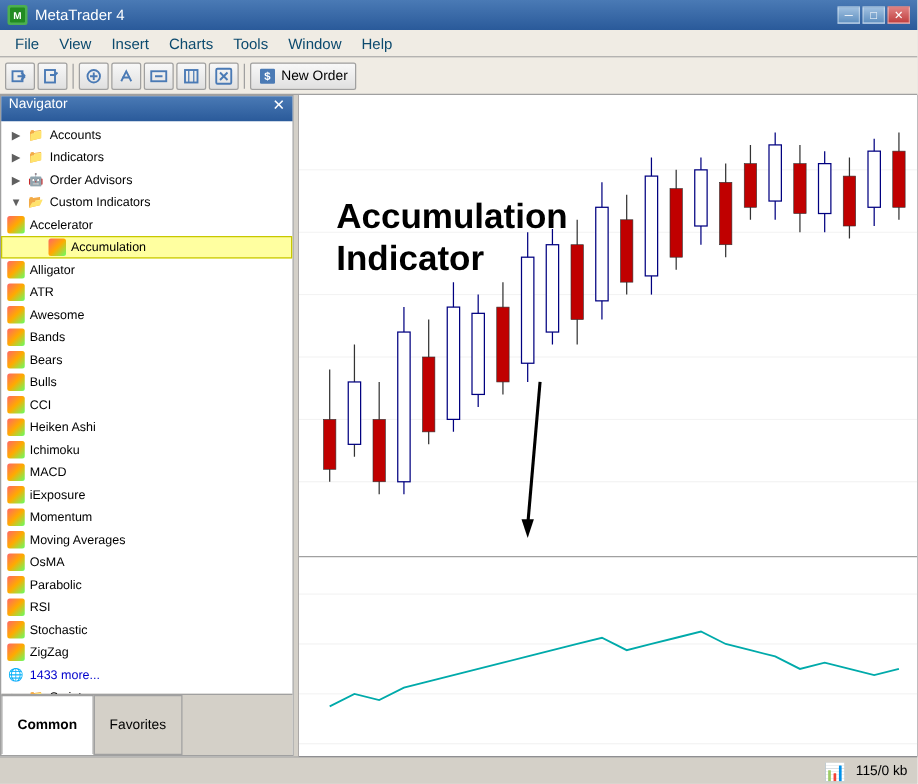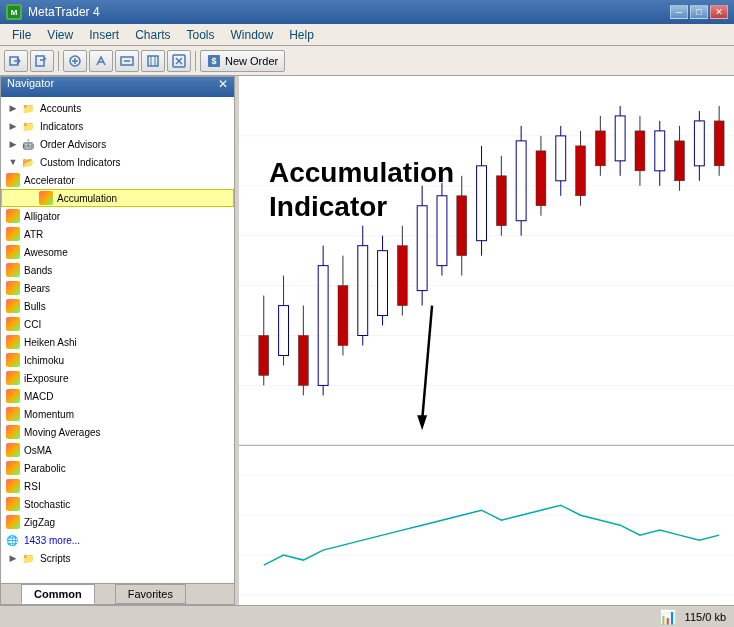--- a/index.html
+++ b/index.html
@@ -217,26 +217,25 @@
       border: 1px solid #a0a0a0;
     }
 
     
     .navigator-tabs {
       display: flex;
       background: #d4d0c8;
       border-top: 1px solid #a0a0a0;
     }
     .nav-tab {
-      padding: 3px 12px;
+      padding: 17px 12px;
       font-size: 11px;
       cursor: pointer;
       background: #d4d0c8;
       border: 1px solid #a0a0a0;
-      margin-left: 20px;
     }
     .nav-tab.active {
       background: white;
       border-bottom-color: white;
       font-weight: bold;
     }
 
     
     .chart-area {
       flex: 1;
@@ -482,28 +481,28 @@
           <span class="nav-icon">
             <div class="indicator-icon"></div>
           </span>
           <span class="nav-label">Ichimoku</span>
         </div>
 
         <div class="nav-item nav-indent-1">
           <span class="nav-icon">
             <div class="indicator-icon"></div>
           </span>
+          <span class="nav-label">MACD</span>
+        </div>
+
+        <div class="nav-item nav-indent-1">
+          <span class="nav-icon">
+            <div class="indicator-icon"></div>
+          </span>
           <span class="nav-label">iExposure</span>
-        </div>
-
-        <div class="nav-item nav-indent-1">
-          <span class="nav-icon">
-            <div class="indicator-icon"></div>
-          </span>
-          <span class="nav-label">MACD</span>
         </div>
 
         <div class="nav-item nav-indent-1">
           <span class="nav-icon">
             <div class="indicator-icon"></div>
           </span>
           <span class="nav-label">Momentum</span>
         </div>
 
         <div class="nav-item nav-indent-1">

